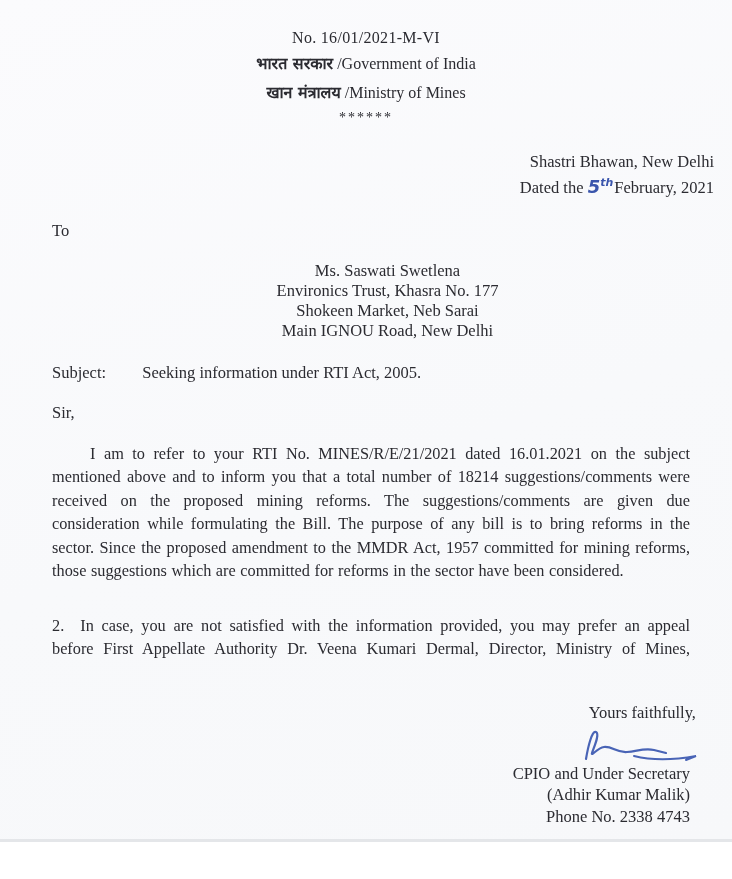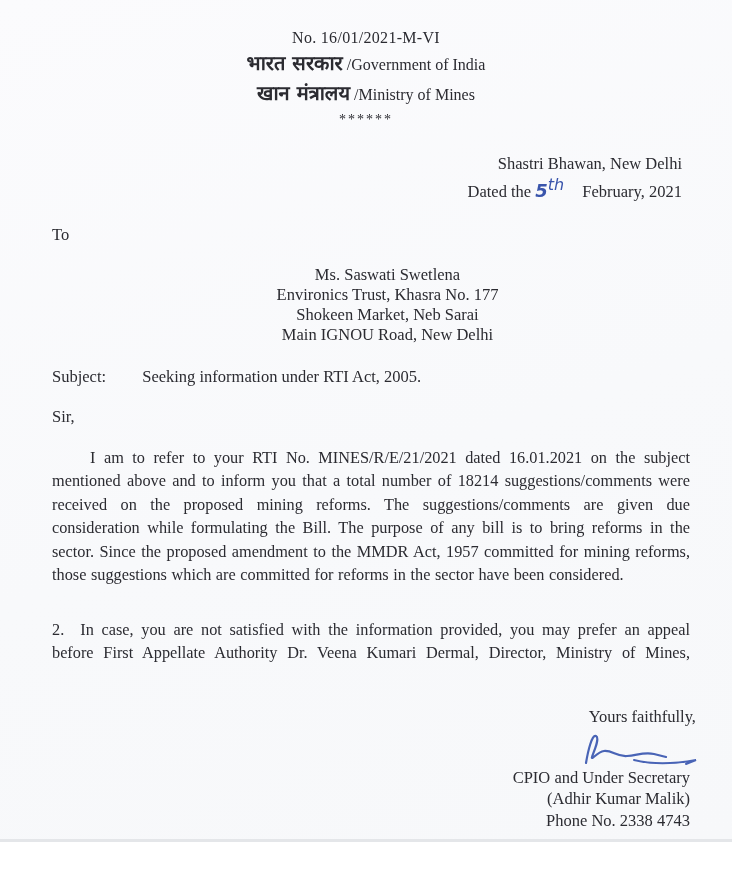--- a/index.html
+++ b/index.html
@@ -23,54 +23,54 @@
     font-size: 16px; line-height: 21px;
     letter-spacing: 0.3px;
   }
   .hdr-line {
     text-align: center;
     line-height: 27px;
     margin-top: 2px;
   }
   .hindi {
     font-weight: 700;
-    font-size: 20px;
+    font-size: 16px;
     font-family: "DejaVu Sans", sans-serif;
   }
   .hdr-eng { font-size: 16px; }
   .stars {
     text-align: center;
     font-size: 14px;
     letter-spacing: 2px;
     margin-top: 4px;
   }
   
   .place-date {
     text-align: right;
-    padding-right: 50px;
+    padding-right: 18px;
     margin-top: 25px;
     font-size: 16.5px;
     line-height: 21px;
   }
   .hand {
     color: #3a55ac;
     font-family: "DejaVu Sans", sans-serif;
     font-style: italic;
     font-weight: 700;
     font-size: 18px;
     letter-spacing: 0;
   }
   .hand-sup {
     color: #3a55ac;
     font-family: "DejaVu Sans", sans-serif;
     font-style: italic;
-    font-weight: 400;
-    font-size: 16px;
+    font-weight: 700;
+    font-size: 11px;
     vertical-align: super;
-    margin-right: 18px;
+    margin-right: 1px;
   }
   
   .to-label {
     margin: 23px 0 0 52px;
     font-size: 16.5px;
   }
   .recipient {
     margin: 20px 9px 0 52px;
     font-size: 16.5px;
     line-height: 20px;

